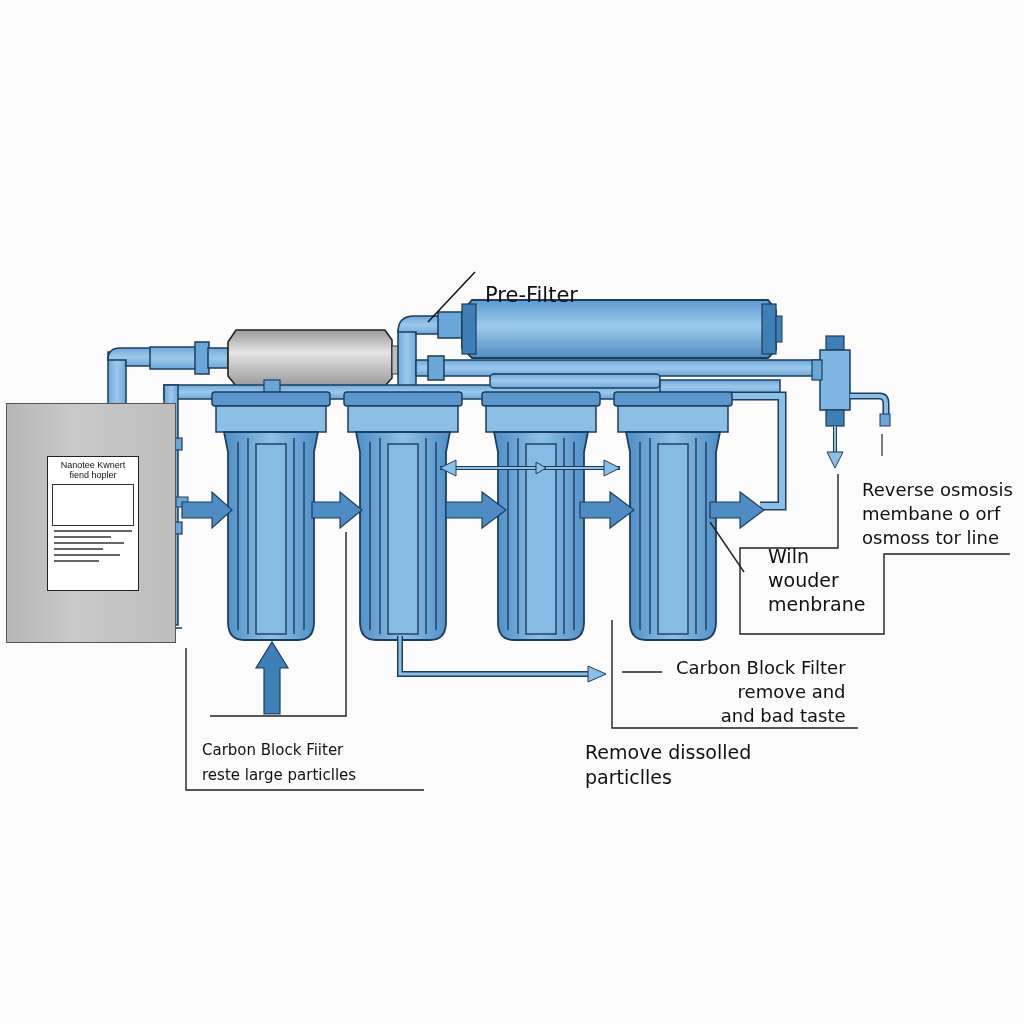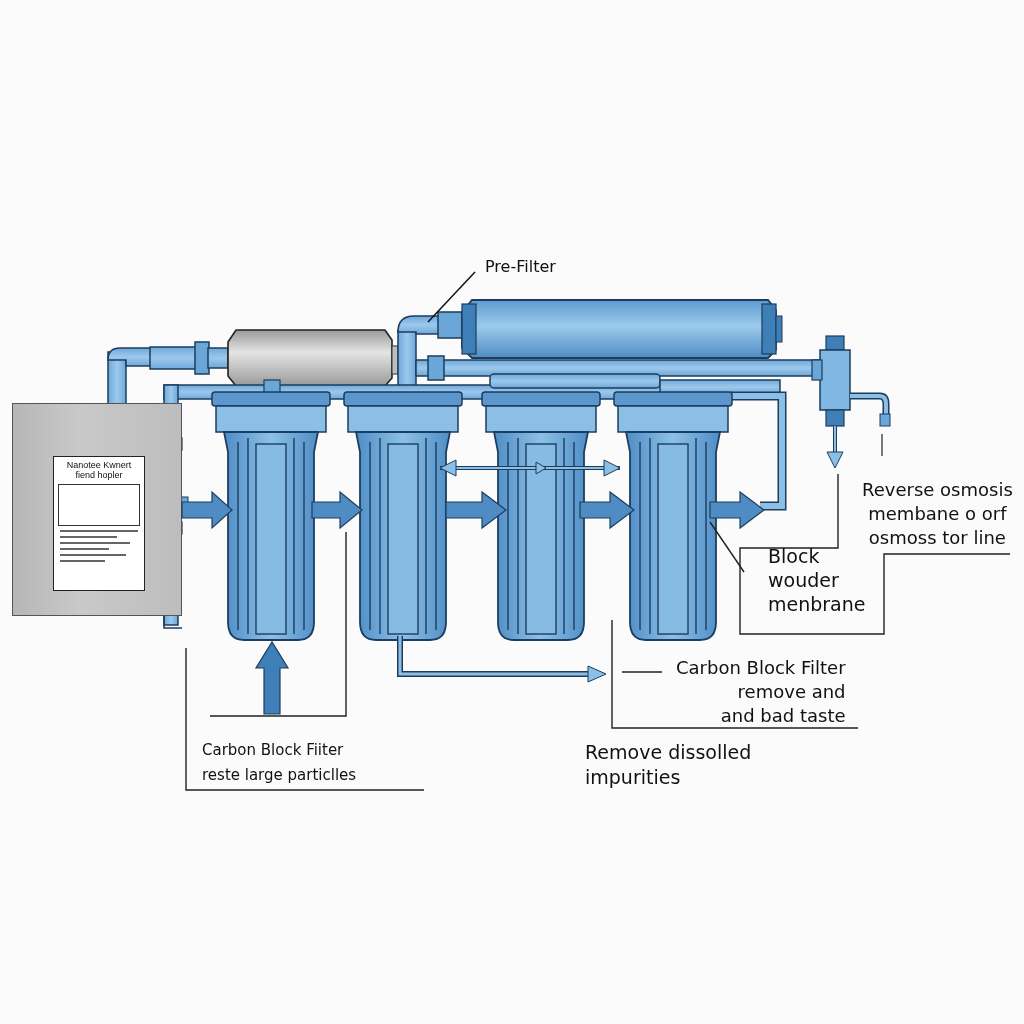--- a/index.html
+++ b/index.html
@@ -11,23 +11,23 @@
   }
   #diagram { position: absolute; left: 0; top: 0; width: 1024px; height: 1024px; }
   .label {
     position: absolute;
     font-family: "DejaVu Sans", sans-serif;
     color: #111;
     font-size: 19px;
     line-height: 24px;
     white-space: pre-line;
   }
-  .label.title { font-size: 16px; }
+  .label.title { font-size: 21px; margin-top: 28px; }
   .panel {
-    position: absolute; left: 12px; top: 403px; width: 170px; height: 213px;
+    position: absolute; left: 6px; top: 403px; width: 170px; height: 240px;
     background: linear-gradient(90deg,#b6b6b6,#c9c9c9 40%,#bdbdbd);
     border: 1.5px solid #555;
     box-sizing: border-box;
   }
   .placard {
     position: absolute; left: 40px; top: 52px; width: 92px; height: 135px;
     background: #fff; border: 1.5px solid #222; box-sizing: border-box;
     padding: 3px 4px;
   }
   .placard-title {
@@ -204,25 +204,25 @@
     <path d="M186,648 L186,790 L424,790"></path>
     <path d="M210,716 L346,716 L346,532"></path>
     <path d="M612,620 L612,728 L858,728"></path>
     <path d="M622,672 L662,672"></path>
     <path d="M838,474 L838,548 L740,548 L740,634 L884,634 L884,554 L1010,554"></path>
     <path d="M710,522 L744,572"></path>
   </g>
 </svg>
 
 <div class="label title" style="left:485px; top:255px;">Pre-Filter</div>
-<div class="label" style="left:862px; top:478px; font-size:18px; line-height:24px;text-align:center;">Reverse osmosis
+<div class="label" style="left:862px; top:478px; font-size:18px; line-height:24px;">Reverse osmosis
 membane o orf
 osmoss tor line</div>
-<div class="label" style="left:768px; top:544px; font-size:19px; line-height:24px;">Block
+<div class="label" style="left:768px; top:544px; font-size:19px; line-height:24px;">Wiln
 wouder
 menbrane</div>
 <div class="label" style="left:676px; top:656px; font-size:18px; line-height:24px; text-align:right;">Carbon Block Filter
 remove and
 and bad taste</div>
 <div class="label" style="left:202px; top:738px; font-size:15px; line-height:25px;">Carbon Block Fiiter
 reste large particlles</div>
 <div class="label" style="left:585px; top:740px; font-size:19px; line-height:25px;">Remove dissolled
-impurities</div>
+particlles</div>
 
 </body></html>

